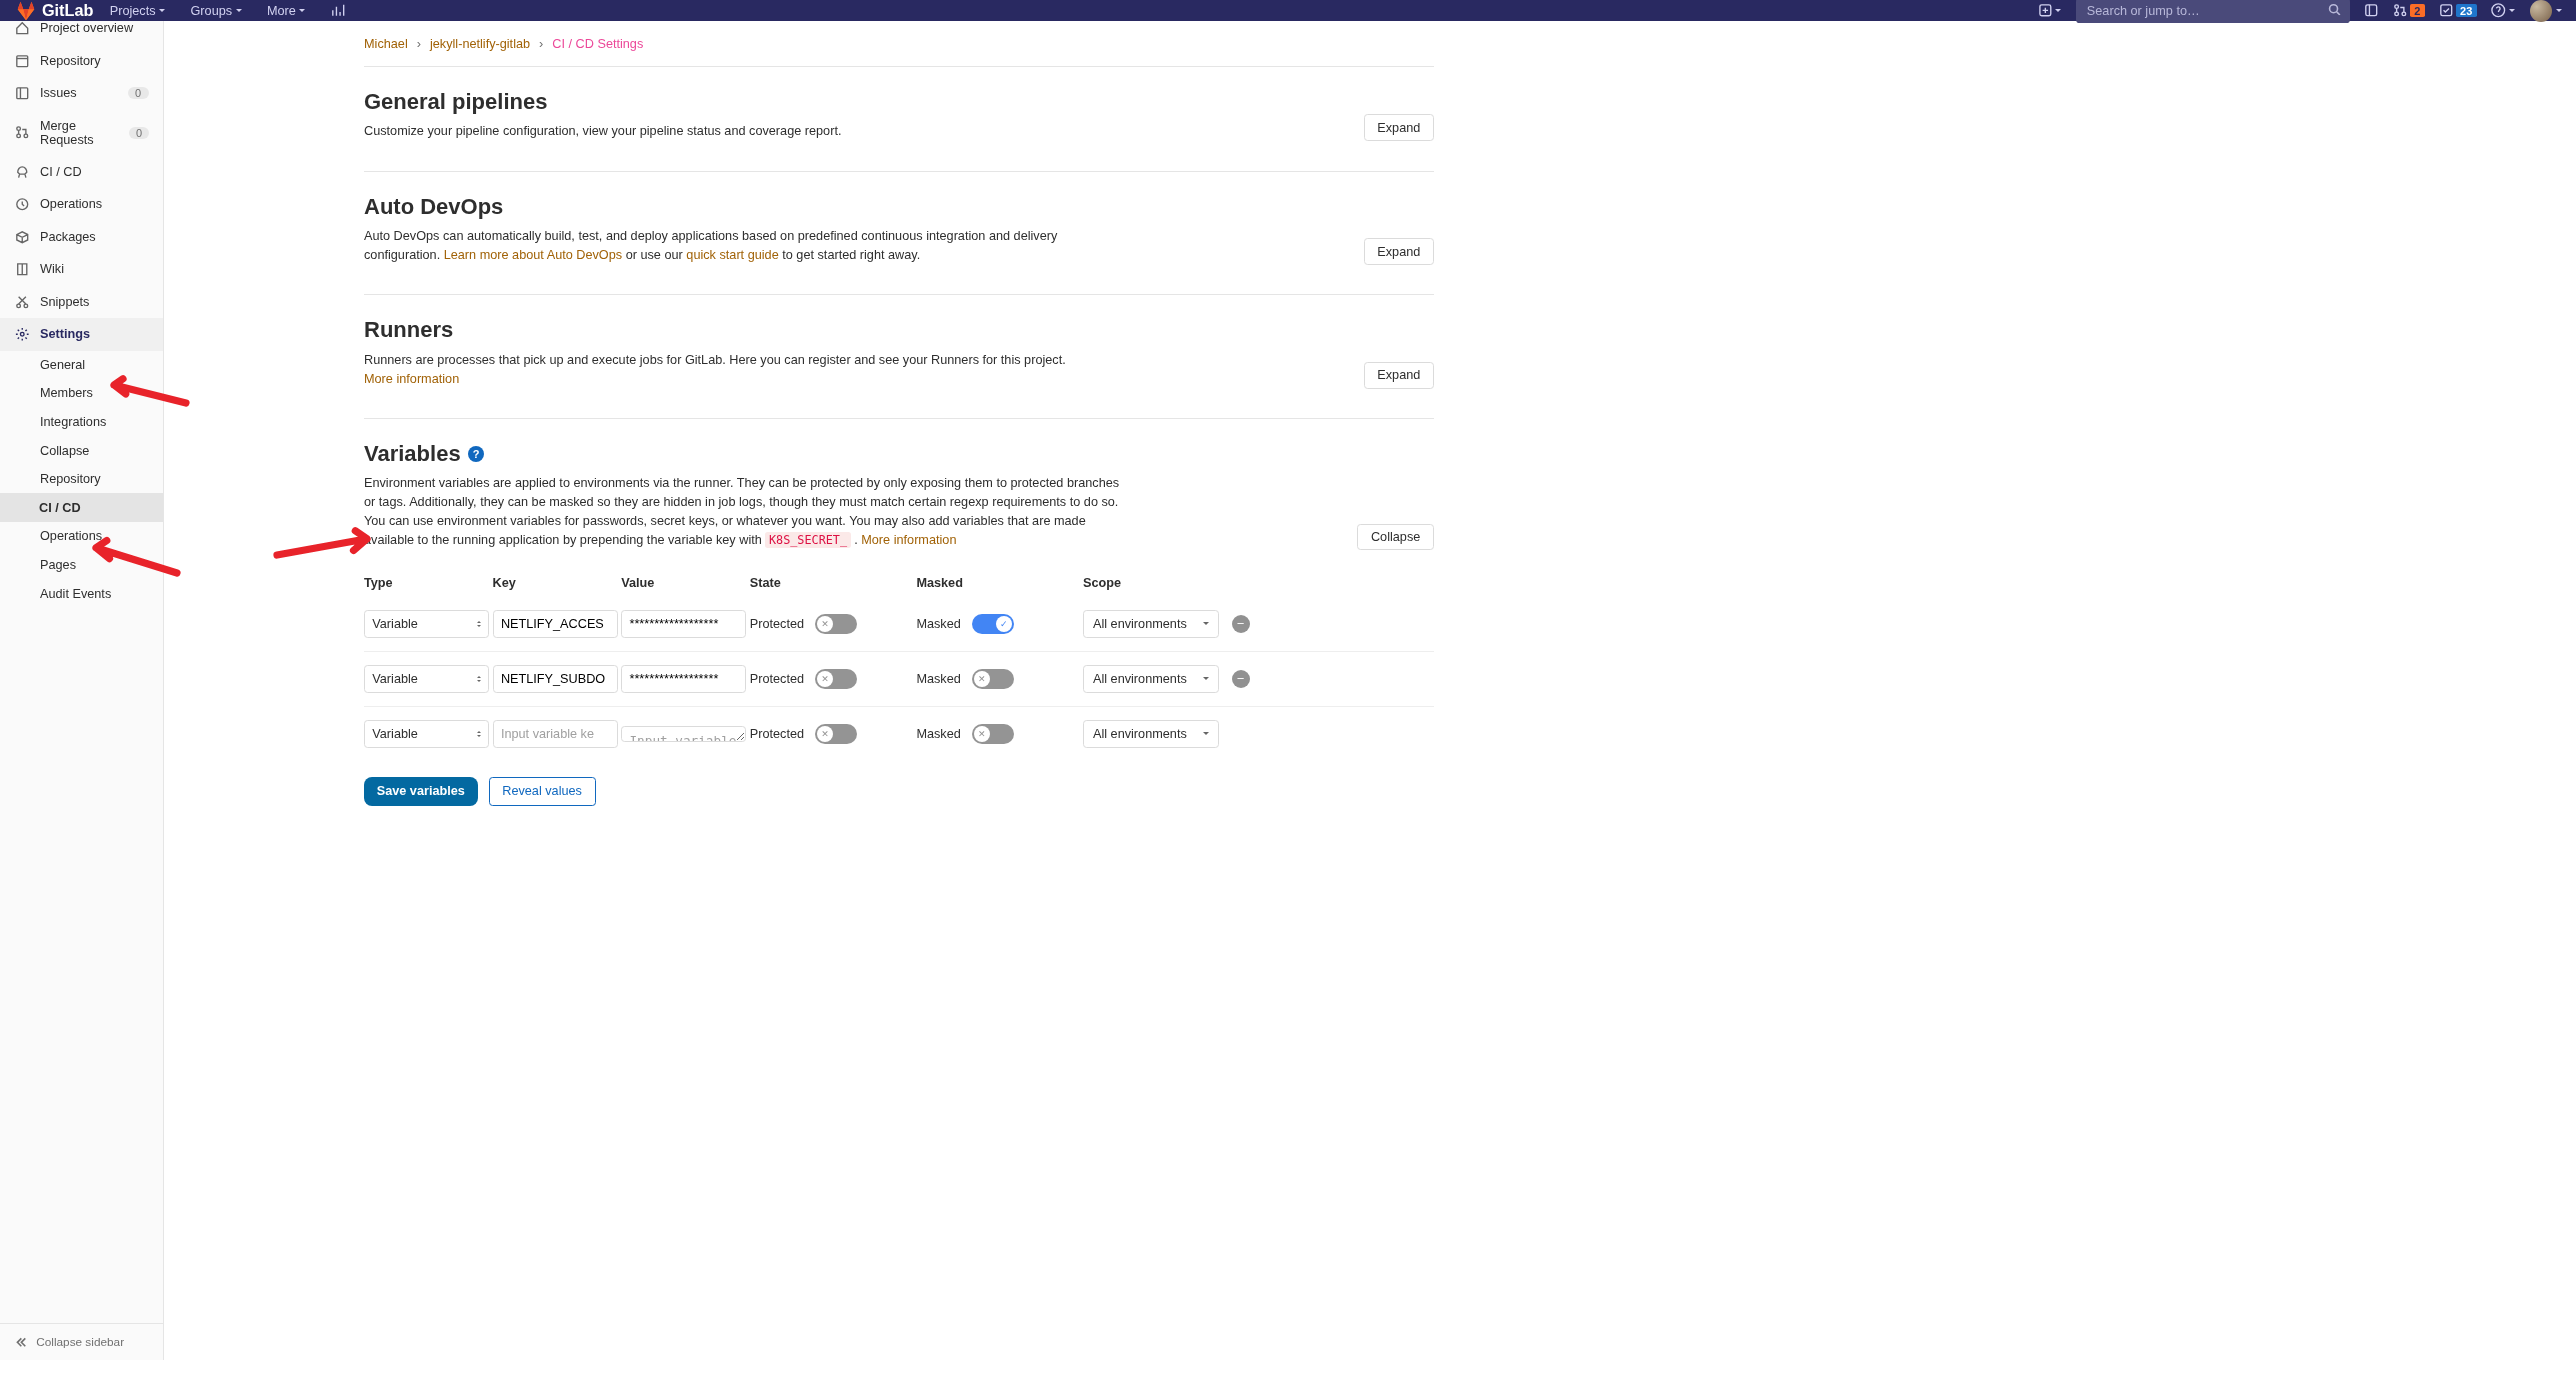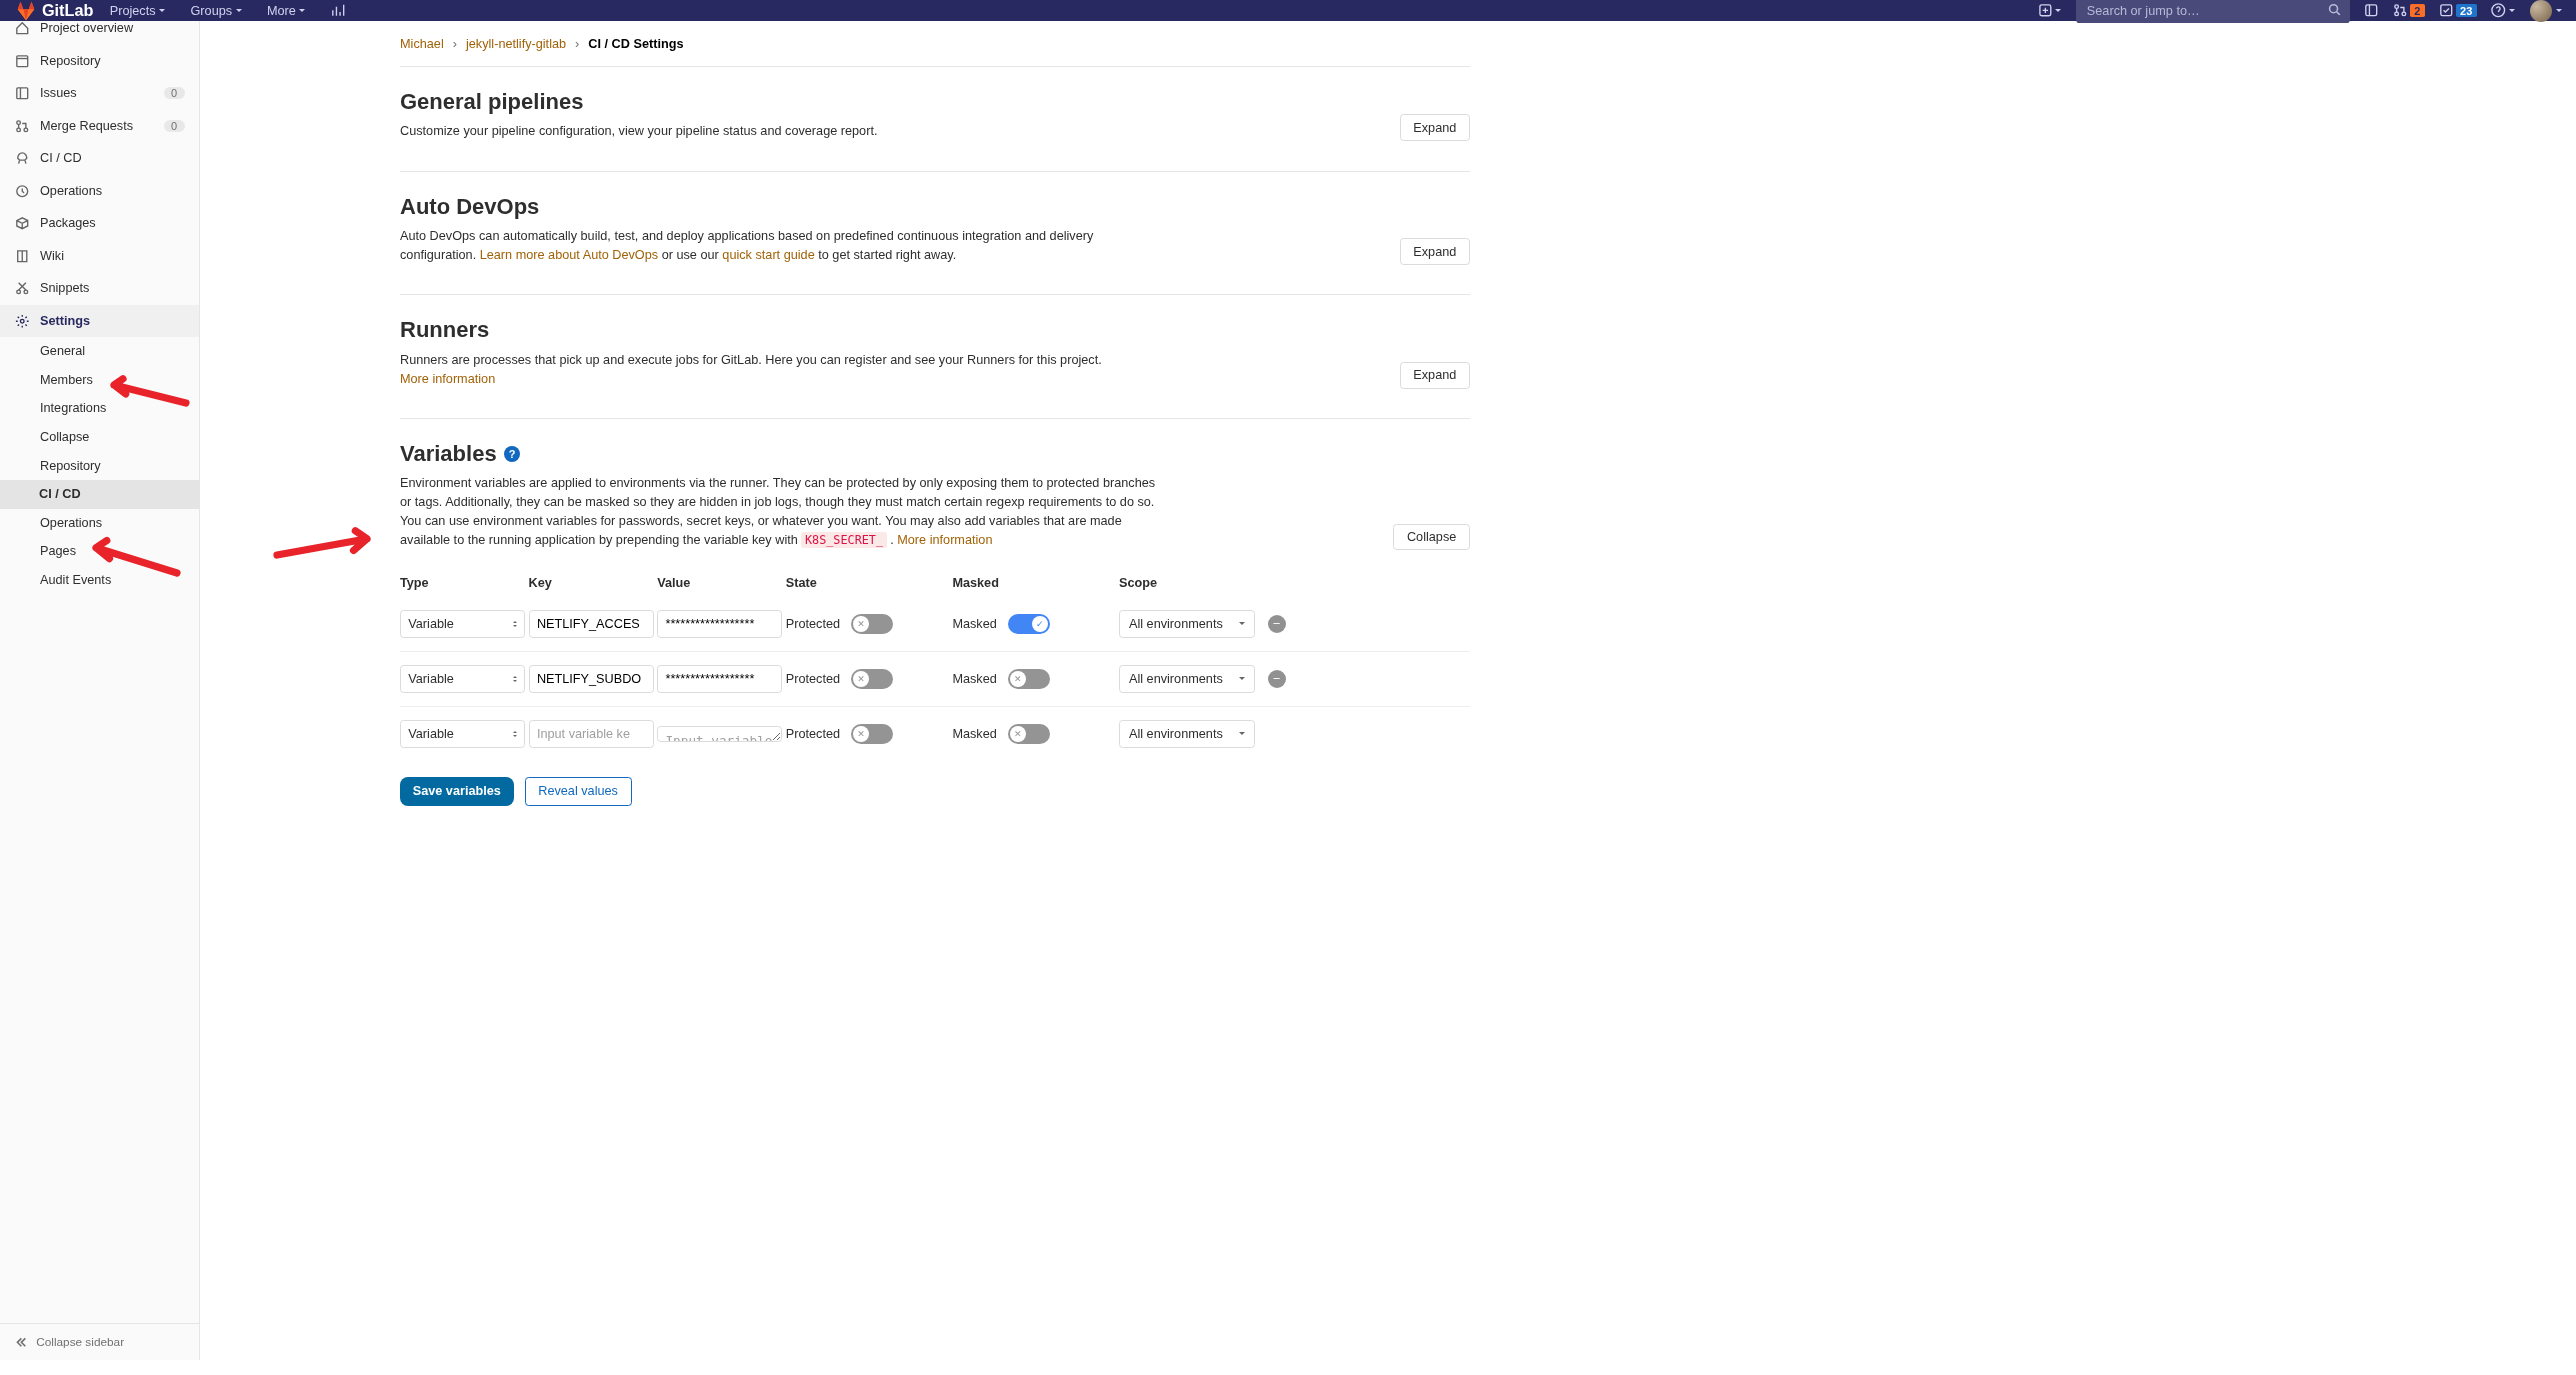--- a/index.html
+++ b/index.html
@@ -77,21 +77,21 @@
     .badge-blue { background: #1f75cb; }
     .avatar {
       width: 22px; height: 22px;
       border-radius: 50%;
       background: radial-gradient(circle at 30% 30%, #c8b8a0, #786048);
       display: inline-block;
     }
     
     .layout { display: flex; height: calc(100vh - 36px); }
     .sidebar {
-      width: 200px;
+      width: 164px;
       background: #fafafa;
       border-right: 0.9px solid #e5e5e5;
       display: flex;
       flex-direction: column;
       position: relative;
       overflow: hidden;
     }
     .sidebar-content { flex: 1; overflow-y: auto; padding-top: 0px; }
     .sidebar-item {
       display: flex;
@@ -152,21 +152,21 @@
     .breadcrumb {
       display: flex;
       align-items: center;
       gap: 9px;
       padding: 5.4px 0 14.5px;
       font-size: 12.7px;
       color: #707070;
       border-bottom: 0.9px solid #e5e5e5;
     }
     .breadcrumb a { color: #a16207; text-decoration: none; cursor: pointer; }
-    .breadcrumb .current { color: #000000; font-weight: 700; }
+    .breadcrumb .current { color: #ec4899; font-weight: 400; }
     .section {
       padding: 22px 0;
       border-bottom: 0.9px solid #e5e5e5;
     }
     .section-header {
       display: flex;
       justify-content: space-between;
       align-items: flex-end;
       margin-bottom: 7.3px;
     }

